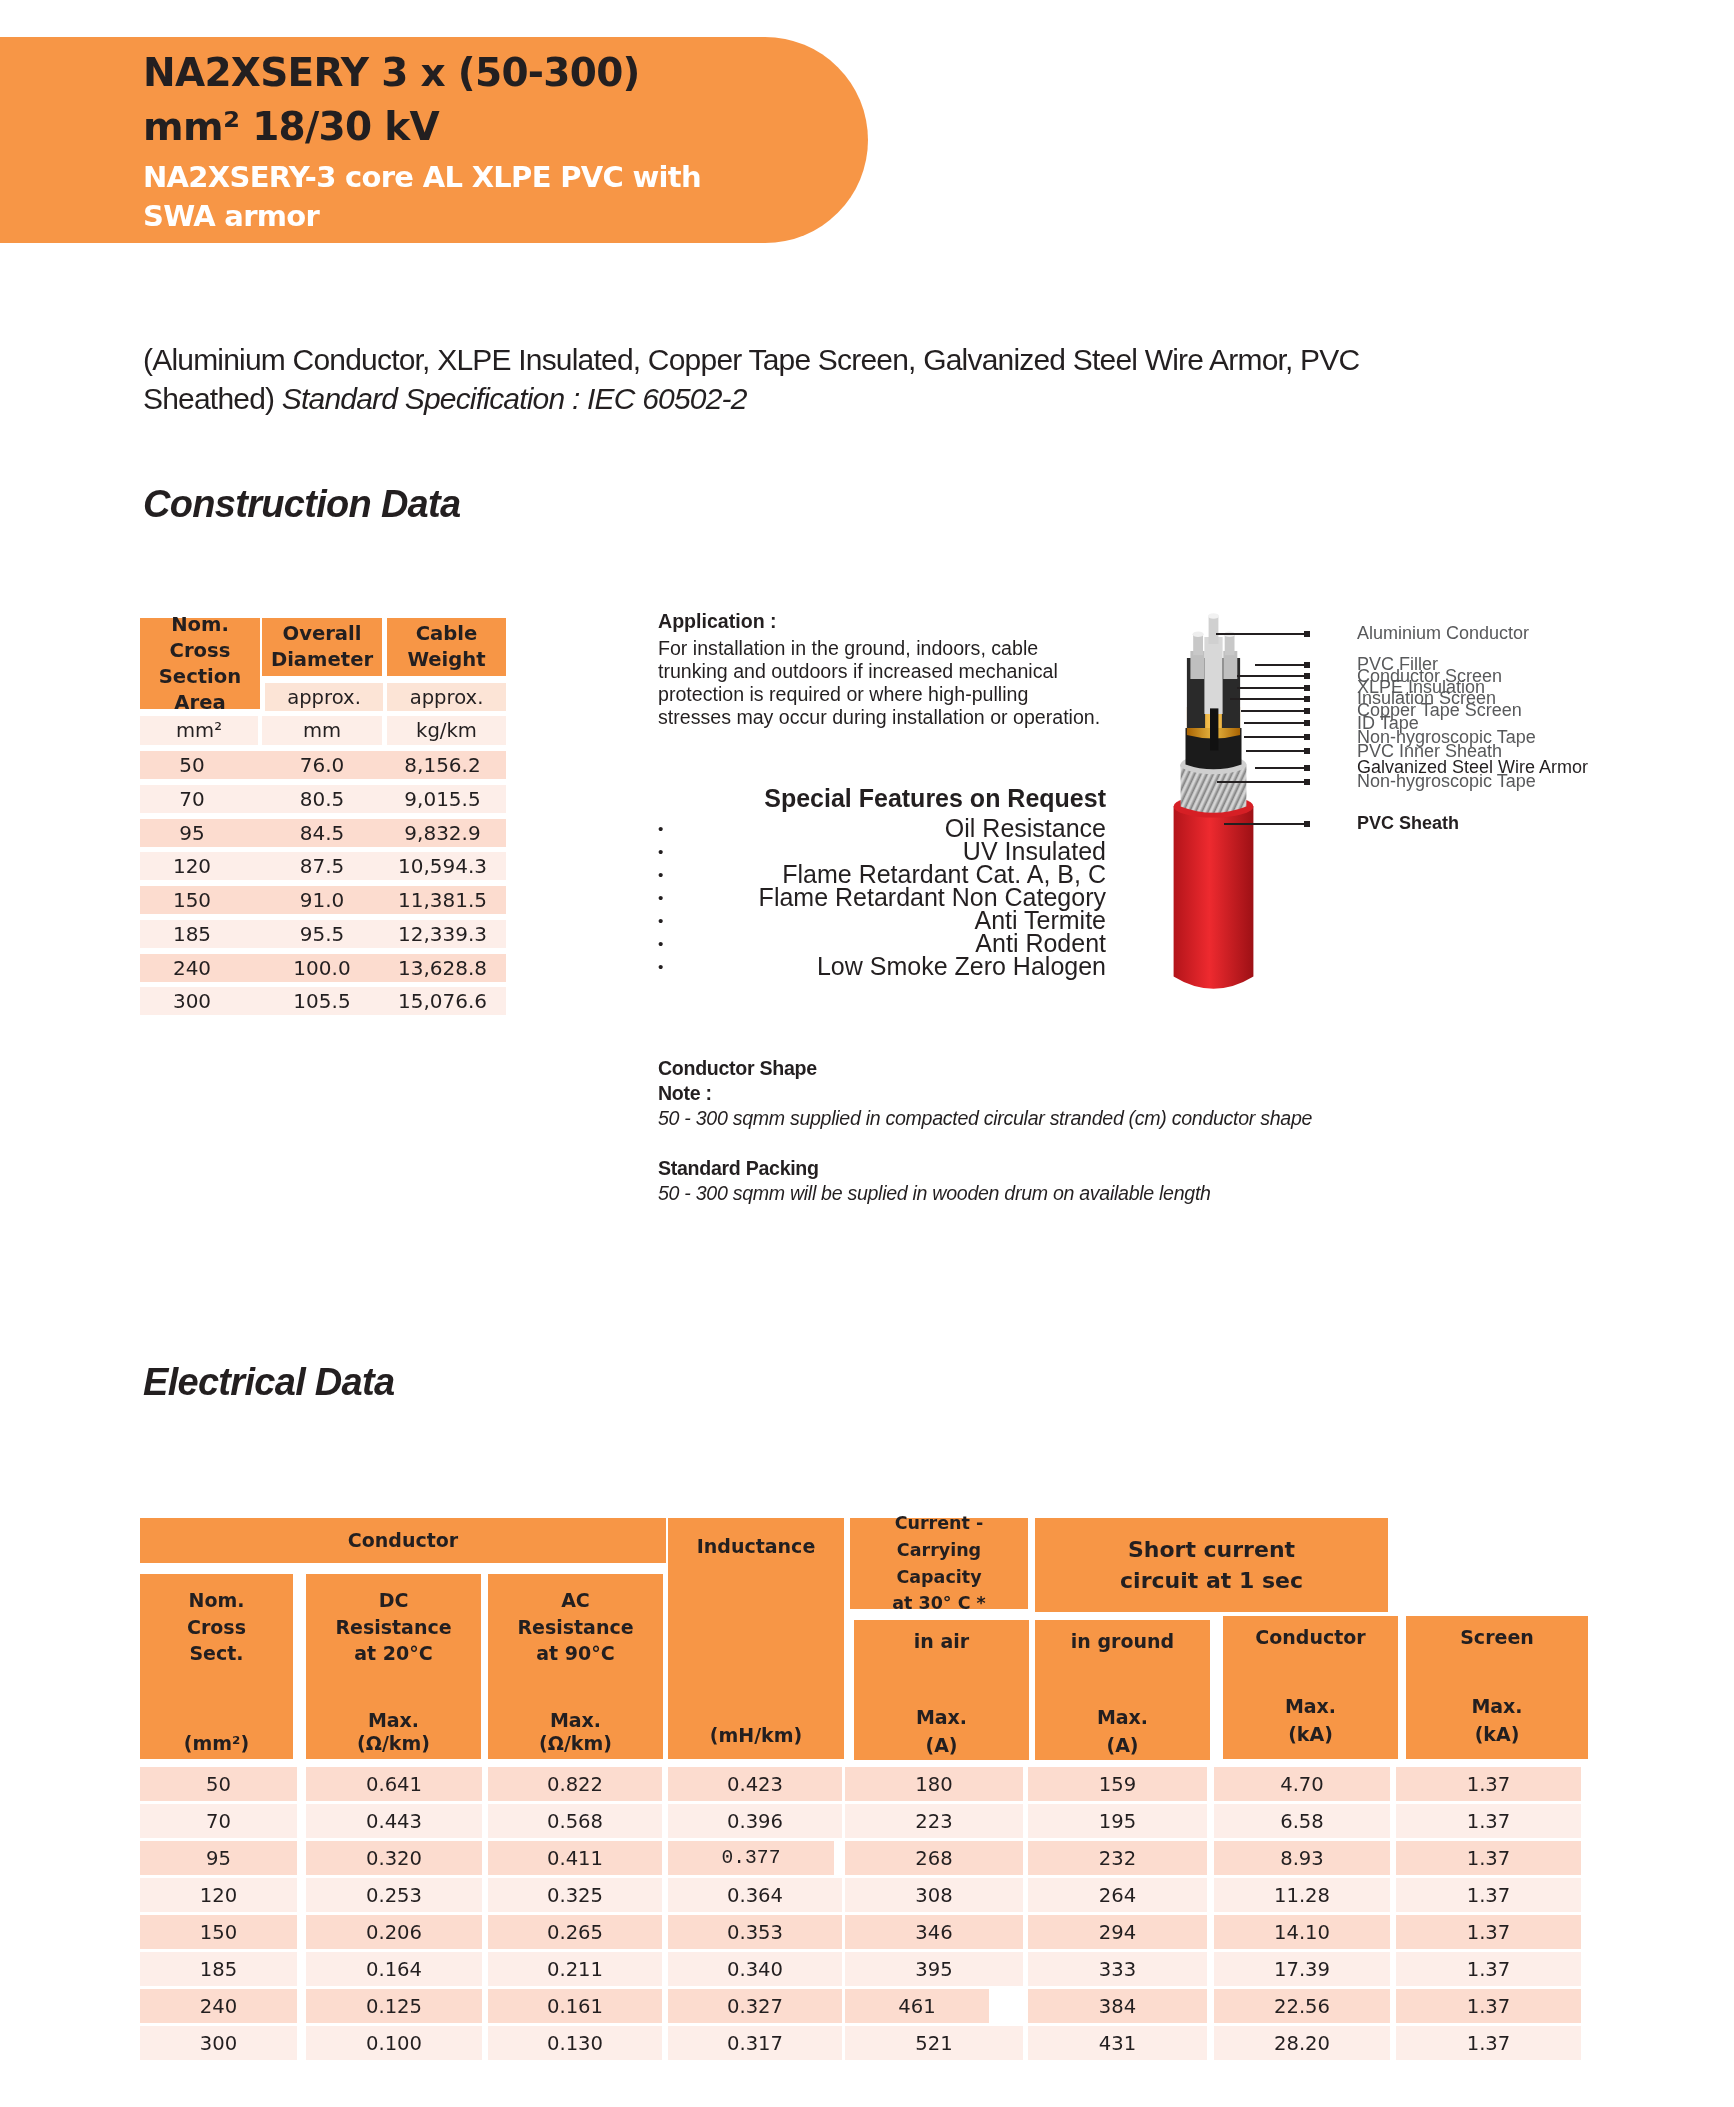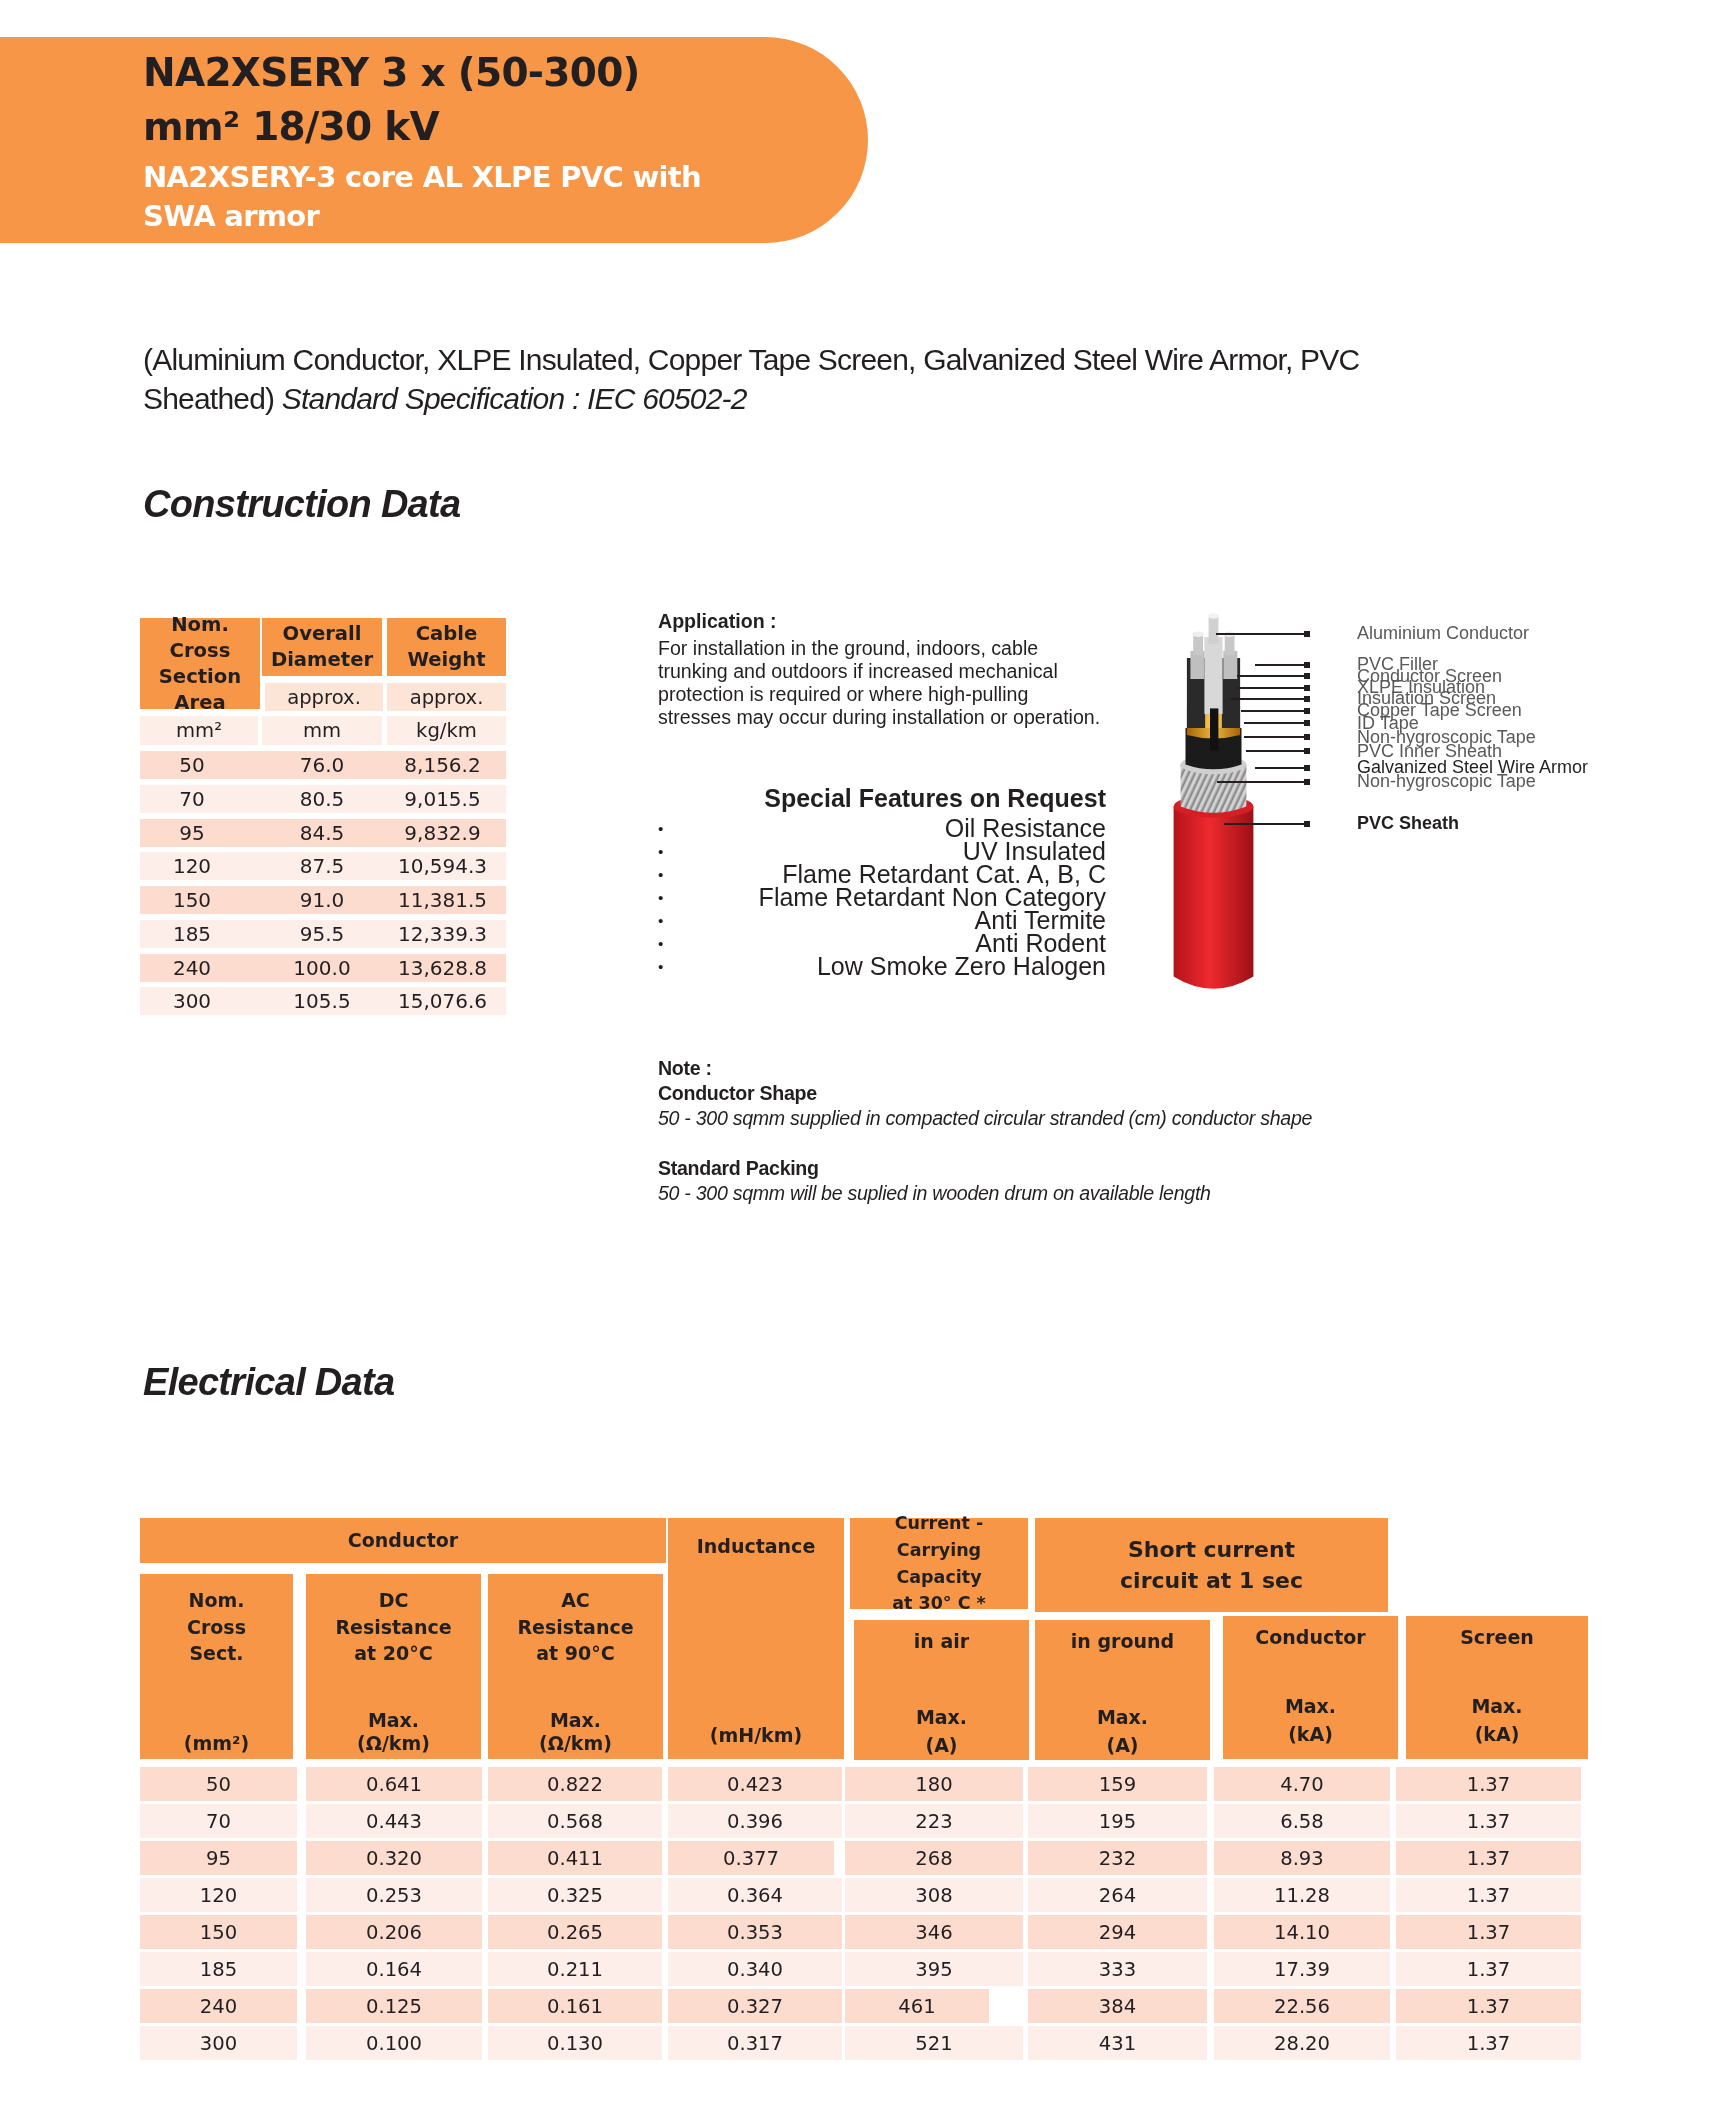--- a/index.html
+++ b/index.html
@@ -284,22 +284,22 @@
       <div class="leader" style="left: 63px; top: 172px; width: 90px;"></div>
       <div class="leader-dot" style="left: 150px; top: 170px;"></div>
       <div class="cable-label" style="top: 162px;">Non-hygroscopic Tape</div>
       <div class="leader" style="left: 70px; top: 214px; width: 83px;"></div>
       <div class="leader-dot" style="left: 150px; top: 212px;"></div>
       <div class="cable-label bold" style="top: 204px;">PVC Sheath</div>
     </div>
 </div>
 
 <div id="notes" class="abs">
+  <div class="b">Conductor Shape</div>
   <div class="b">Note :</div>
-  <div class="b">Conductor Shape</div>
   <div class="i">50 - 300 sqmm supplied in compacted circular stranded (cm) conductor shape</div>
   <div class="gap"></div>
   <div class="b">Standard Packing</div>
   <div class="i">50 - 300 sqmm will be suplied in wooden drum on available length</div>
 </div>
 
 <div id="electrical-title" class="abs section-title">Electrical Data</div>
 
 <div id="etable" class="abs" style="left:0;top:0;">
     <div class="cell ehdr eth" style="left: 140px; top: 1518px; width: 526px; height: 45px;">
@@ -444,21 +444,21 @@
     </div>
     <div class="cell ecell rowA" style="left: 140px; top: 1841px; width: 157px; height: 34px;">
       <span style="white-space: pre-line;">95</span>
     </div>
     <div class="cell ecell rowA" style="left: 306px; top: 1841px; width: 176px; height: 34px;">
       <span style="white-space: pre-line;">0.320</span>
     </div>
     <div class="cell ecell rowA" style="left: 488px; top: 1841px; width: 174px; height: 34px;">
       <span style="white-space: pre-line;">0.411</span>
     </div>
-    <div class="cell ecell rowA" style="left: 668px; top: 1841px; width: 166px; height: 34px;">
+    <div class="cell ecell rowA" style="left: 668px; top: 1841px; width: 166px; height: 34px; font-family: Liberation Mono, monospace;">
       <span style="white-space: pre-line;">0.377</span>
     </div>
     <div class="cell ecell rowA" style="left: 845px; top: 1841px; width: 178px; height: 34px;">
       <span style="white-space: pre-line;">268</span>
     </div>
     <div class="cell ecell rowA" style="left: 1028px; top: 1841px; width: 179px; height: 34px;">
       <span style="white-space: pre-line;">232</span>
     </div>
     <div class="cell ecell rowA" style="left: 1214px; top: 1841px; width: 176px; height: 34px;">
       <span style="white-space: pre-line;">8.93</span>

